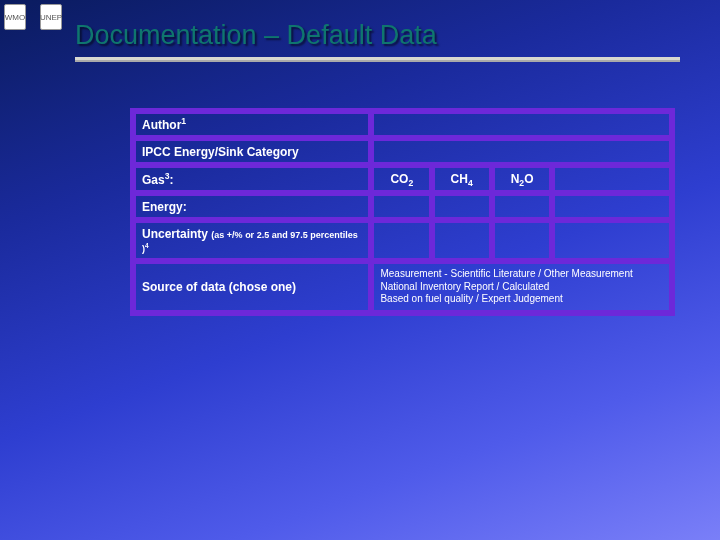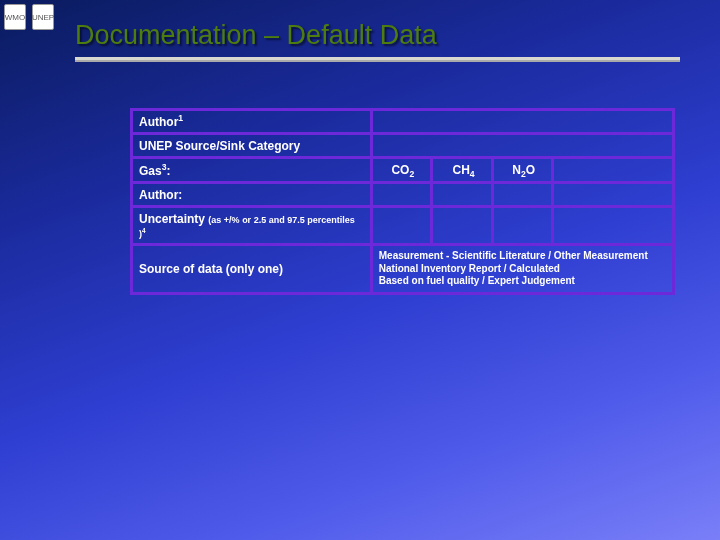--- a/index.html
+++ b/index.html
@@ -7,42 +7,42 @@
   body {
     font-family: Arial, Helvetica, sans-serif;
     background: linear-gradient(160deg, #0a1b5e 0%, #1a2a9c 28%, #2e3ed0 55%, #4f5bea 78%, #7a7ff8 100%);
     color: #fff;
     position: relative;
   }
   .logos {
     position: absolute;
     top: 4px; left: 4px;
     display: flex;
-    gap: 6px;
+    gap: 14px;
   }
   .logo {
     width: 22px; height: 26px;
     background: #fff;
     border: 1px solid #999;
     border-radius: 2px;
     display: flex;
     align-items: center;
     justify-content: center;
     font-size: 8px;
     color: #555;
   }
   .title-area {
     position: absolute;
     top: 20px;
     left: 75px;
     right: 40px;
   }
   .slide-title {
     font-size: 27px;
-    color: #4d7c0f;
+    color: #0f766e;
     text-shadow: 2px 2px 2px rgba(0,0,0,0.55);
     font-weight: normal;
     padding-bottom: 4px;
   }
   .title-underline {
     height: 0;
     border-top: 3px solid #d8d8d0;
     border-bottom: 2px solid #aaa;
     margin-top: 2px;
   }
@@ -52,38 +52,38 @@
     left: 130px;
     width: 545px;
   }
   table {
     border-collapse: collapse;
     width: 100%;
     table-layout: fixed;
   }
   col.c-label { width: 238px; }
   col.c-g { width: 60px; }
-  td { border: 3px solid #6d28d9; vertical-align: top; }
+  td { border: 6px solid #6d28d9; vertical-align: top; }
   td.label {
     padding: 4px 6px 3px 6px;
     font-size: 12px;
     font-weight: bold;
   }
   td.label .sub { font-size: 9px; font-weight: bold; }
   td.gas {
     text-align: right;
     padding: 4px 16px;
     font-size: 12px;
     font-weight: bold;
   }
   sub, sup { font-size: 0.72em; line-height: 0; }
   td.source {
     padding: 4px 6px;
     font-size: 10px;
-    font-weight: bold;
+    font-weight: normal;
     line-height: 1.25;
   }
   td.empty { }
   .row-gas td, .row-gas td.label { vertical-align: middle; }
 </style>
 </head>
 <body>
 
 <div class="logos">
   <div class="logo">WMO</div>
@@ -103,43 +103,43 @@
         <col class="c-g">
         <col class="c-g">
         <col style="width:120px">
     </colgroup>
     <tbody>
         <tr>
       <td class="label">Author<sup>1</sup></td>
       <td class="empty" colspan="4"></td>
     </tr>
     <tr>
-      <td class="label">UNEP Source/Sink Category</td>
+      <td class="label">IPCC Energy/Sink Category</td>
       <td class="empty" colspan="4"></td>
     </tr>
     <tr class="row-gas">
       <td class="label">Gas<sup>3</sup>:</td>
       <td class="gas">CO<sub>2</sub></td>
       <td class="gas">CH<sub>4</sub></td>
       <td class="gas">N<sub>2</sub>O</td>
       <td class="empty"></td>
     </tr>
     <tr>
-      <td class="label">Author:</td>
+      <td class="label">Energy:</td>
       <td class="empty"></td>
       <td class="empty"></td>
       <td class="empty"></td>
       <td class="empty"></td>
     </tr>
     <tr>
       <td class="label">Uncertainty <span class="sub">(as +/% or 2.5 and 97.5 percentiles )<sup>4</sup></span></td>
       <td class="empty"></td>
       <td class="empty"></td>
       <td class="empty"></td>
       <td class="empty"></td>
     </tr>
     <tr>
-      <td class="label" style="vertical-align:middle">Source of data (only one)</td>
+      <td class="label" style="vertical-align:middle">Source of data (chose one)</td>
       <td class="source" colspan="4">Measurement - Scientific Literature / Other Measurement<br>National Inventory Report / Calculated<br>Based on fuel quality / Expert Judgement</td>
     </tr>
   </tbody>
     </table>
 </div>
 
 </body></html>

